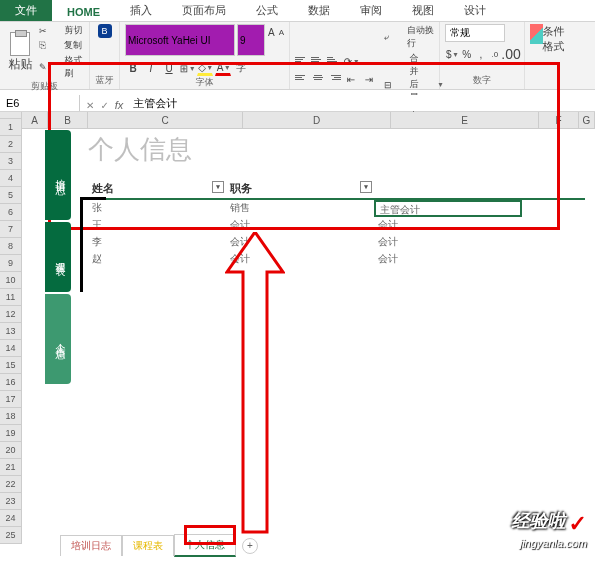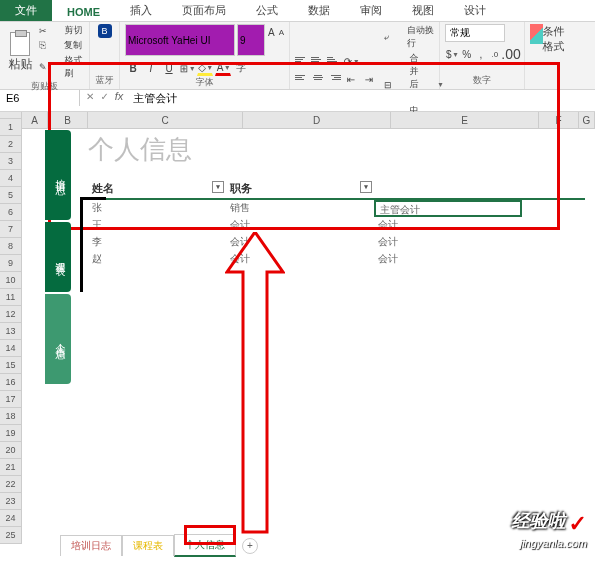--- a/index.html
+++ b/index.html
@@ -29,21 +29,21 @@
 .align-btns { display: flex; flex-direction: column; gap: 2px; }
 .align-row { display: flex; gap: 2px; }
 .align-cell { width: 14px; height: 12px; display: flex; flex-direction: column; justify-content: center; gap: 1px; }
 .align-cell span { height: 1px; background: #666; display: block; }
 .dd-arrow::after { content: "▾"; font-size: 8px; color: #666; margin-left: 2px; }
 .num-fmt { border: 1px solid #ccc; background: #fff; font-size: 10px; padding: 1px 4px; height: 18px; width: 60px; }
 .cond-fmt { display: flex; flex-direction: row; align-items: flex-start; font-size: 11px; color: #444; }
 .cond-icon { width: 20px; height: 20px; background: linear-gradient(135deg, #ff6b6b 50%, #4ecdc4 50%); }
 
 
-.formula-bar { height: 22px; display: flex; align-items: flex-start; border-bottom: 1px solid #d4d4d4; background: #fff; }
+.formula-bar { height: 22px; display: flex; align-items: flex-end; border-bottom: 1px solid #d4d4d4; background: #fff; }
 .name-box { width: 80px; border-right: 1px solid #ccc; padding: 2px 6px; font-size: 11px; }
 .fx-area { display: flex; align-items: center; padding: 0 6px; gap: 6px; }
 .fx-btn { color: #888; font-size: 10px; cursor: pointer; }
 .fx-label { font-style: italic; color: #666; font-size: 11px; }
 .formula-input { border: none; outline: none; font-size: 11px; padding: 2px 4px; flex: 1; }
 
 
 .sheet-area { display: flex; height: 432px; position: relative; }
 .row-headers { width: 22px; background: #e6e6e6; border-right: 1px solid #ccc; }
 .row-h { height: 17px; border-bottom: 1px solid #ccc; font-size: 9px; color: #555; text-align: center; line-height: 17px; }

